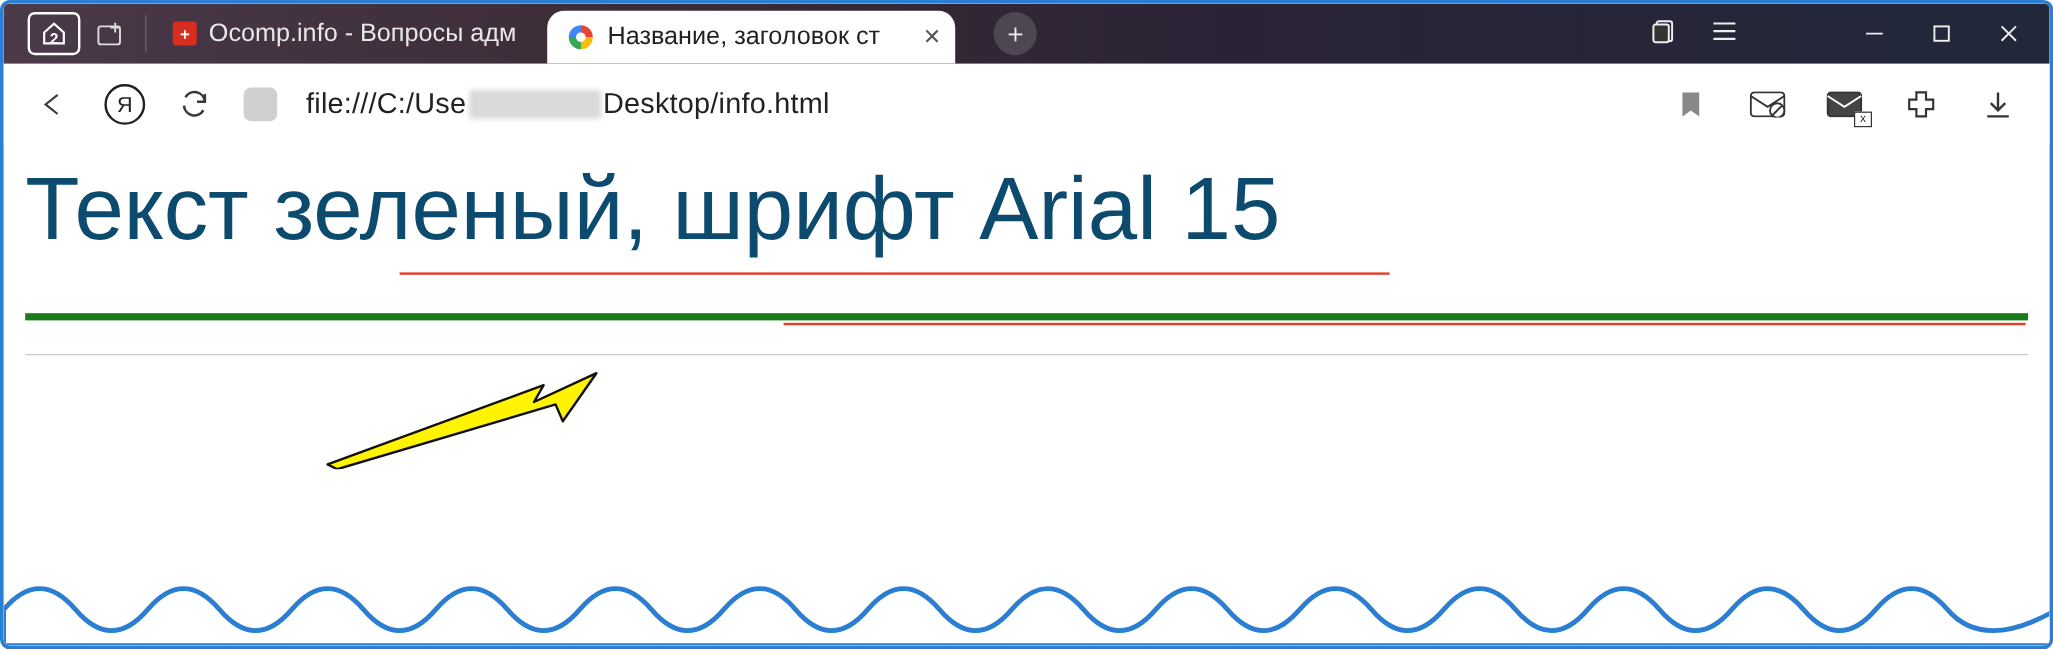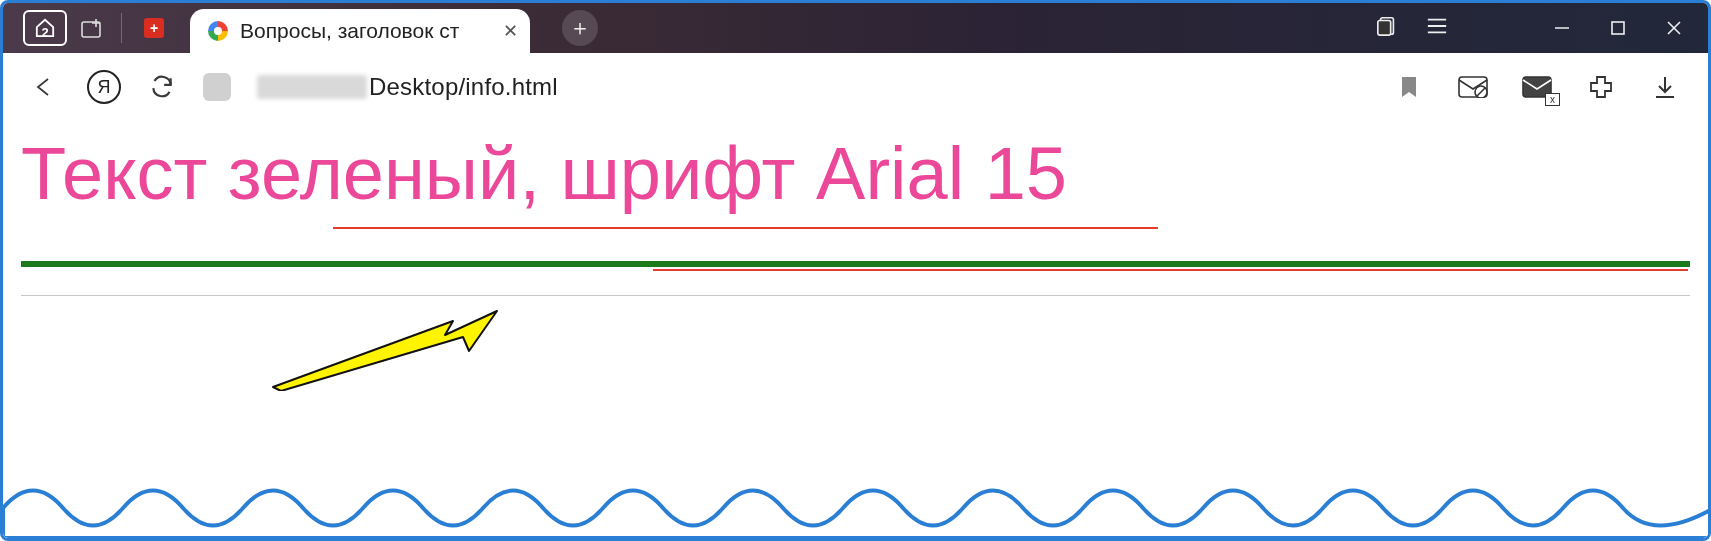--- a/index.html
+++ b/index.html
@@ -164,21 +164,21 @@
   
   .page {
     position:relative;
     padding: 10px 18px 80px 18px;
     height: calc(100% - 50px - 68px);
     overflow:hidden;
   }
   .headline {
     font-family: Arial, sans-serif;
     font-size: 74px;
-    color:#ec4899;
+    color:#0c4a6e;
     font-weight:400;
     margin-bottom: 45px;
     white-space: nowrap;
   }
   .green-rule {
     height:6px; background:#1b7a1b; width:100%;
     margin-bottom: 28px;
   }
   .thin-rule {
     height:1px; background:#c8c8c8; width:100%;
@@ -216,25 +216,26 @@
   <div class="newtab-mini">
     <svg width="24" height="22" viewBox="0 0 24 22" fill="none" stroke="#ddd" stroke-width="1.6">
         <rect x="2" y="5" width="18" height="15" rx="2"></rect>
         <path d="M16 2v8M12 6h8"></path>
       </svg>
   </div>
   <div class="sep"></div>
 
   <div class="bg-tab">
     <span class="favicon">+</span>
+    <span>Ocomp.info - Вопросы адм</span>
   </div>
 
   <div class="active-tab">
     <span class="chrome-favicon"></span>
-    <span>Вопросы, заголовок ст</span>
+    <span>Название, заголовок ст</span>
     <span class="tab-close">✕</span>
   </div>
 
   <div class="round-newtab">＋</div>
 
   <div class="extra-icons">
     <span class="wc">
       <svg width="22" height="22" viewBox="0 0 24 24" fill="none" stroke="#eee" stroke-width="1.8">
           <rect x="5" y="3" width="14" height="18" rx="2"></rect>
           <rect x="2" y="6" width="14" height="16" rx="2" fill="#333" stroke="#eee"></rect>
@@ -274,20 +275,21 @@
   </span>
   <span class="yandex-circle">Я</span>
   <span class="nav-icon">
     <svg width="26" height="26" viewBox="0 0 24 24" fill="none" stroke="#333" stroke-width="2">
         <path d="M20 4v6h-6"></path>
         <path d="M4 13a8 8 0 0 0 14.9 3.5M20 10A8 8 0 0 0 5.1 6.5"></path>
       </svg>
   </span>
   <span class="filechip"></span>
   <span class="url">
+    <span>file:///C:/Use</span>
     <span class="blur"></span>
     <span>Desktop/info.html</span>
   </span>
 
   <div class="right-icons">
     <span class="ri">
       <svg width="18" height="24" viewBox="0 0 18 24" fill="#888">
           <path d="M2 2h14v20l-7-5-7 5z"></path>
         </svg>
     </span>

